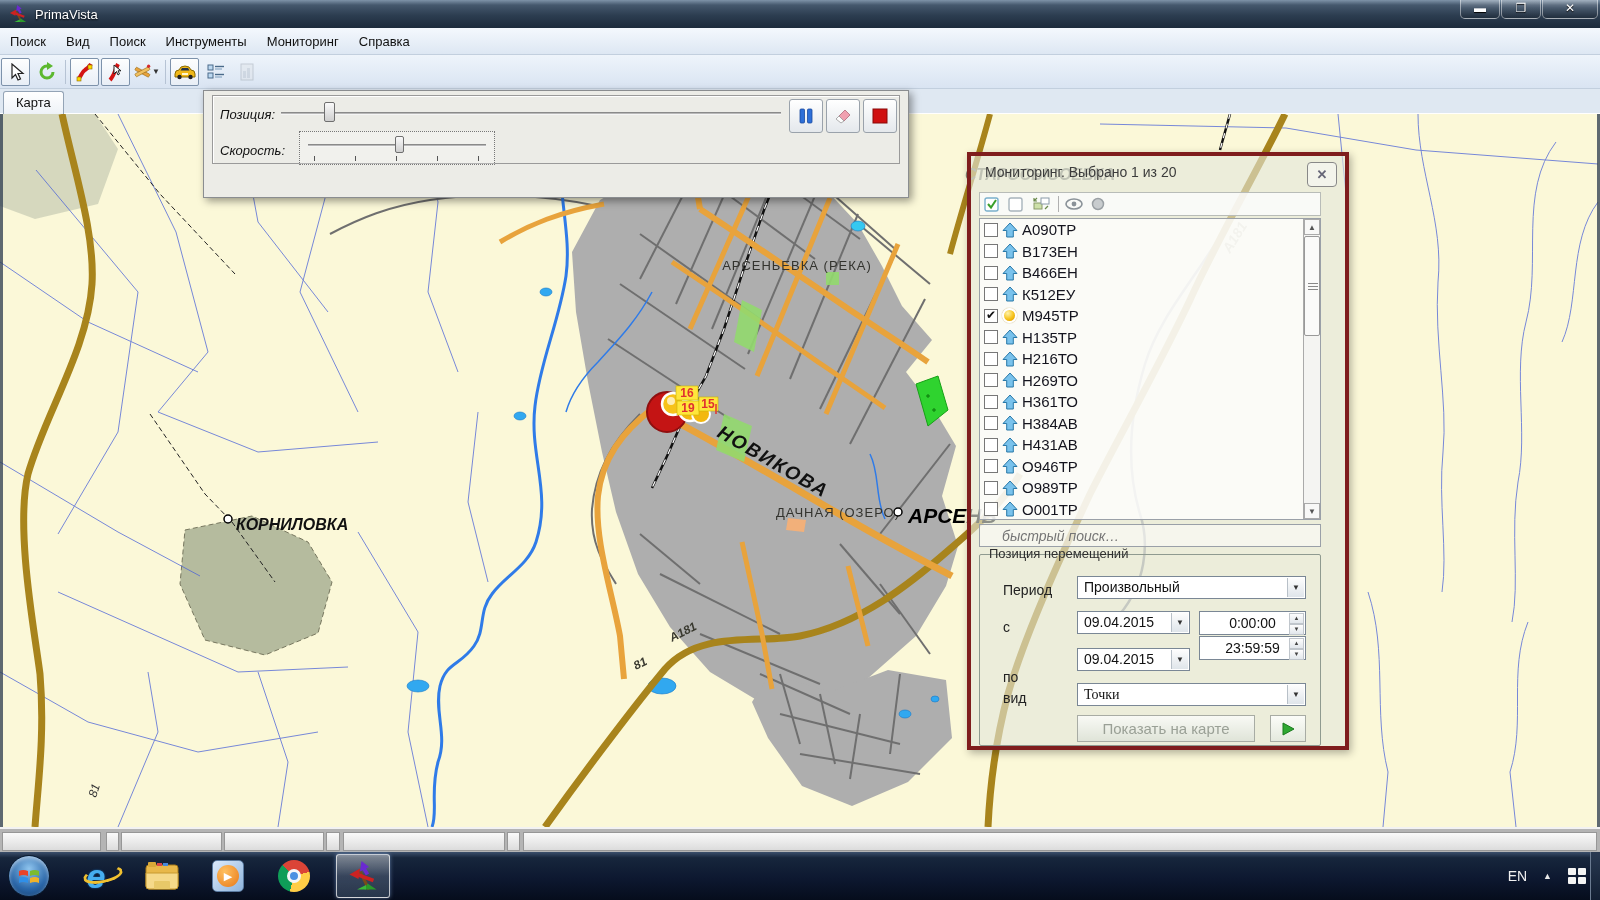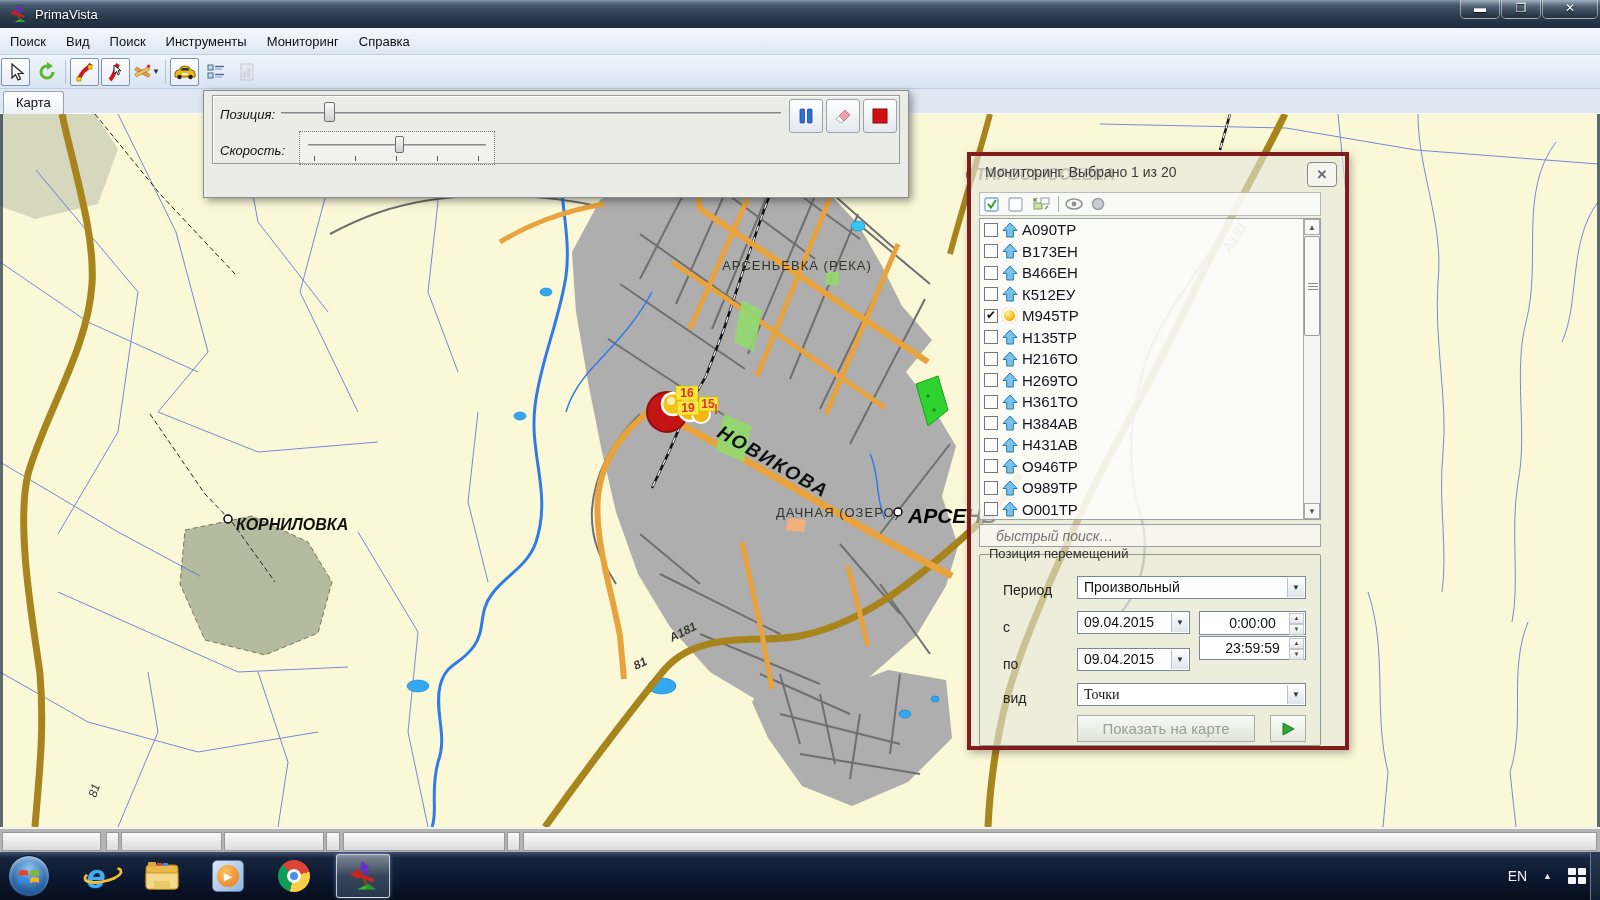--- a/index.html
+++ b/index.html
@@ -91,21 +91,21 @@
     background:radial-gradient(circle at 35% 30%, #fff3a8, #f6c21a 55%, #d88f00); box-shadow:0 0 1px #a87a00; }
   .mscroll { position:absolute; right:0; top:0; width:17px; height:300px; background:rgba(238,238,238,.55); border-left:1px solid #aaa; }
   .msc-btn { position:absolute; left:0; width:16px; height:16px; text-align:center; font-size:8px; color:#555; line-height:16px;
     background:rgba(250,250,250,.7); border:1px solid #aaa; }
   .msc-thumb { position:absolute; left:0; top:17px; width:16px; height:100px; background:rgba(250,250,250,.85);
     border:1px solid #999; border-radius:2px; }
   .msc-grip { position:absolute; left:3px; top:46px; width:10px; height:1px; background:#888; box-shadow:0 3px 0 #888, 0 6px 0 #888; }
   .msearch { position:absolute; left:8px; top:368px; width:342px; height:23px; border:1px solid #9aa0a8;
     background:rgba(255,255,255,.5); }
   .msearch input { width:100%; height:100%; border:none; background:transparent; font-style:italic; color:#8a8a8a;
-    font-size:14px; padding:0 16px; font-family:"Liberation Sans",sans-serif; outline:none; }
+    font-size:14px; padding:0 22px; font-family:"Liberation Sans",sans-serif; outline:none; }
   .mgroup { position:absolute; left:8px; top:398px; width:342px; height:192px; border:1px solid #8f9a90; border-radius:2px; }
   .mgroup .legend { position:absolute; left:6px; top:-9px; background:transparent; padding:0 3px; font-size:13px; color:#2e2e2e; }
   .flabel { position:absolute; font-size:14px; color:#222; }
   .combo { position:absolute; height:23px; border:1px solid #7a8795; background:#fff; font-size:14px; color:#111;
     line-height:21px; padding-left:6px; }
   .combo .cbtn { position:absolute; right:1px; top:1px; bottom:1px; width:17px; background:linear-gradient(#fdfdfd,#dfe5ea);
     border-left:1px solid #b8c0c8; text-align:center; font-size:8px; color:#333; line-height:19px; }
   .spin { position:absolute; height:24px; border:1px solid #7a8795; background:#fff; font-size:14px; color:#111;
     line-height:22px; text-align:center; }
   .spin .sbtns { position:absolute; right:1px; top:1px; bottom:1px; width:15px; display:flex; flex-direction:column; }
@@ -644,21 +644,21 @@
       <span class="cbtn">▼</span>
     </div>
     <div class="spin" style="left:219px; top:56px; width:107px;">
       <span>0:00:00</span>
       <span class="sbtns">
           <div>▲</div>
           <div>▼</div>
         </span>
     </div>
 
-    <span class="flabel" style="left:23px; top:101px;">по</span>
+    <span class="flabel" style="left:23px; top:114px;">по</span>
     <div class="combo" style="left:97px; top:93px; width:113px;">
       <span>09.04.2015</span>
       <span class="cbtn">▼</span>
     </div>
     <div class="spin" style="left:219px; top:81px; width:107px;">
       <span>23:59:59</span>
       <span class="sbtns">
           <div>▲</div>
           <div>▼</div>
         </span>

